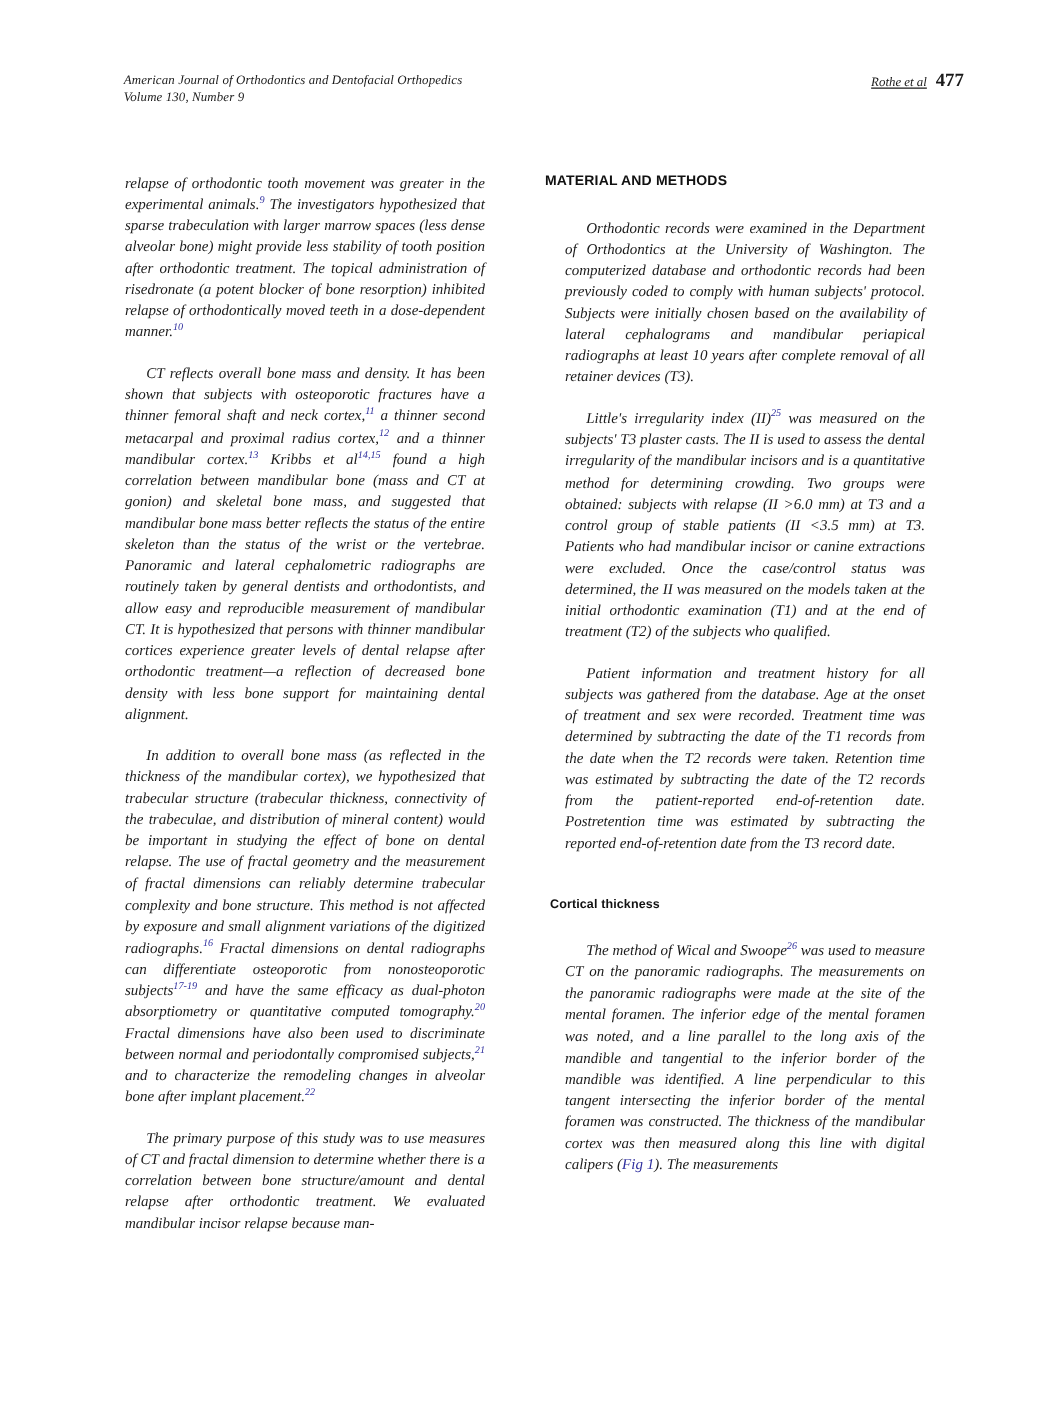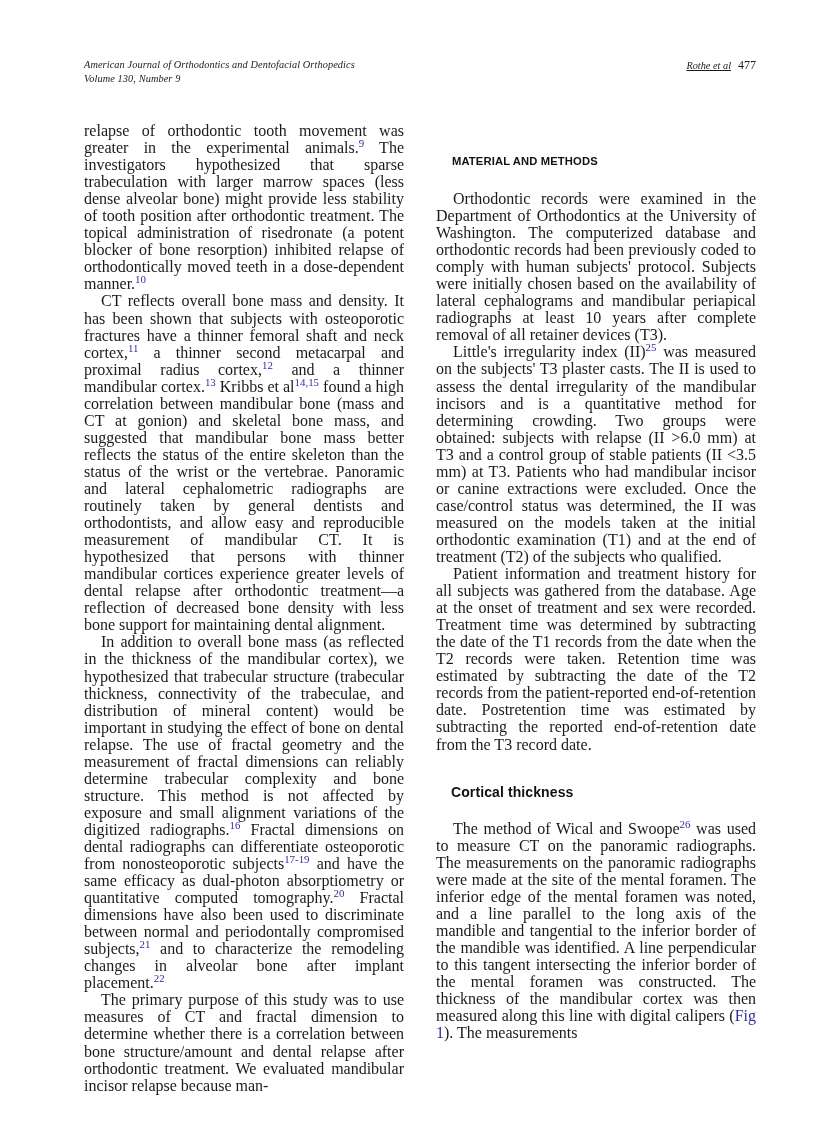--- a/index.html
+++ b/index.html
@@ -20,21 +20,21 @@
     left: 0; top: 0;
     width: 838px;
     height: 1122px;
     box-sizing: border-box;
     padding: 0;
   }
 
   
   .runhead {
     position: absolute;
-    left: 84px;
+    left: 99px;
     top: 58px;
     width: 672px;
     display: flex;
     justify-content: space-between;
     align-items: flex-start;
   }
   .runhead-left {
     font-style: italic;
     font-size: 10.3px;
     line-height: 14.2px;
@@ -45,71 +45,72 @@
     font-size: 10.3px;
     line-height: 14.2px;
     white-space: nowrap;
     padding-top: 0px;
   }
   .runhead-right .authors {
     font-style: italic;
     text-decoration: underline;
   }
   .runhead-right .pageno {
-    font-weight: normal;
+    font-weight: bold;
     font-style: normal;
     margin-left: 7px;
-    font-size: 12px;
+    font-size: 15px;
   }
 
   
   .columns {
     position: absolute;
     left: 84px;
     top: 122px;
     width: 672px;
     height: 940px;
     display: flex;
     gap: 32px;
   }
   .col {
     width: 320px;
     flex: 0 0 320px;
   }
 
   p.body {
-    margin: 0;
-    font-size: 16px;
+    margin: 16px;
+    font-size: 12px;
     line-height: 17.05px;
     text-align: justify;
     text-justify: inter-word;
     hyphens: auto;
     -webkit-hyphens: auto;
     text-indent: 17px;
     color: #1a1a1a;
+    font-style: italic;
   }
   p.body.noindent {
     text-indent: 0;
   }
 
   h2.section {
-    margin: 16px;
+    margin: 0;
     font-family: "Liberation Sans", "DejaVu Sans", sans-serif;
     font-size: 11.2px;
     font-weight: bold;
     letter-spacing: 0.15px;
     color: #111111;
     line-height: 17px;
     padding-top: 15px;
     padding-bottom: 4px;
   }
   h3.subsection {
-    margin: 15px;
+    margin: 4px;
     font-family: "Liberation Sans", "DejaVu Sans", sans-serif;
-    font-size: 14px;
+    font-size: 10px;
     font-weight: bold;
     letter-spacing: 0.1px;
     color: #111111;
     line-height: 17px;
     padding-top: 16px;
     padding-bottom: 4px;
   }
 
   sup.ref {
     font-size: 0.68em;

